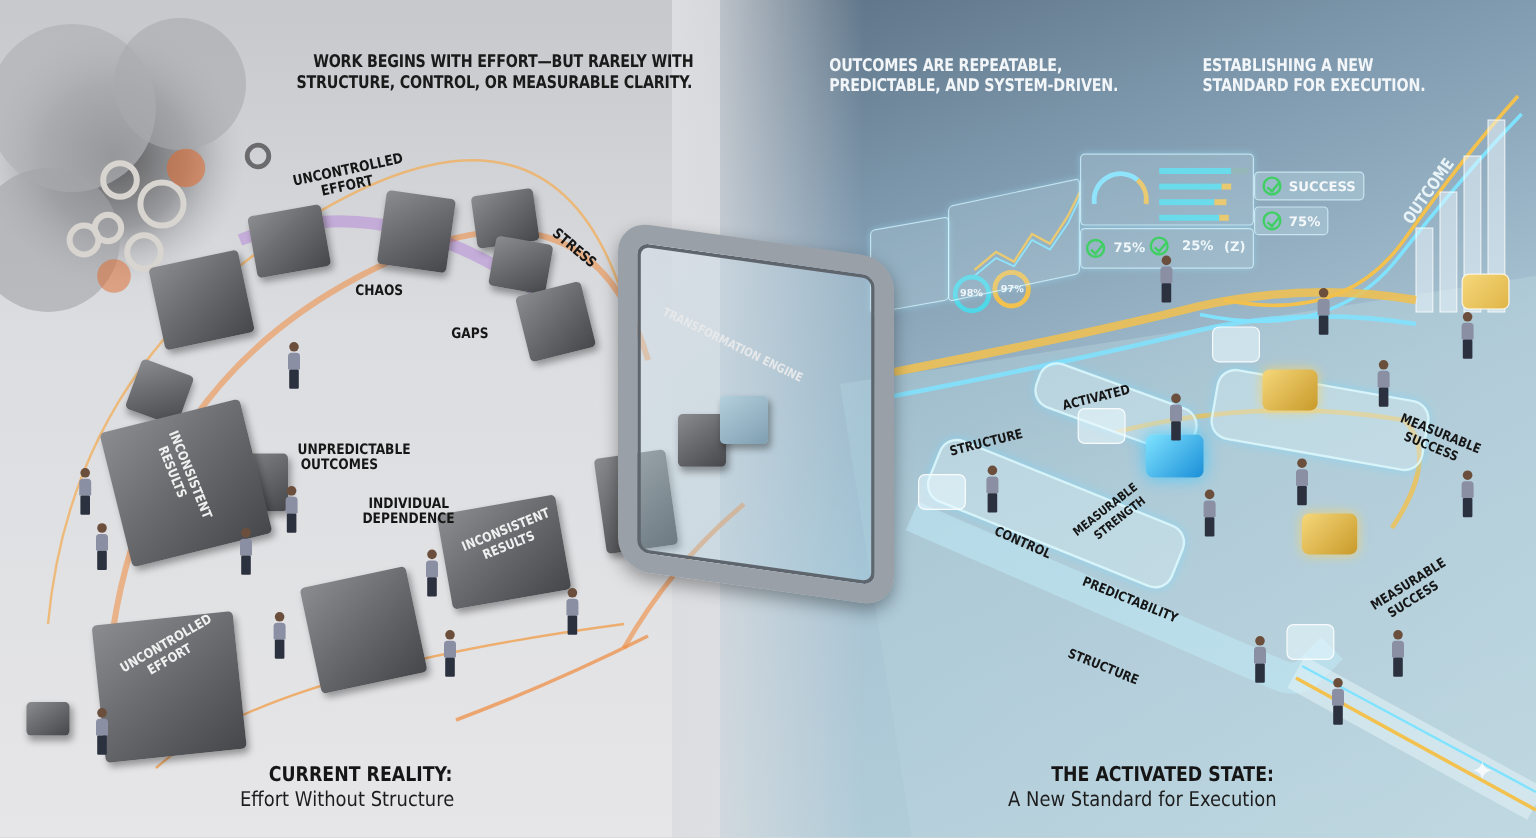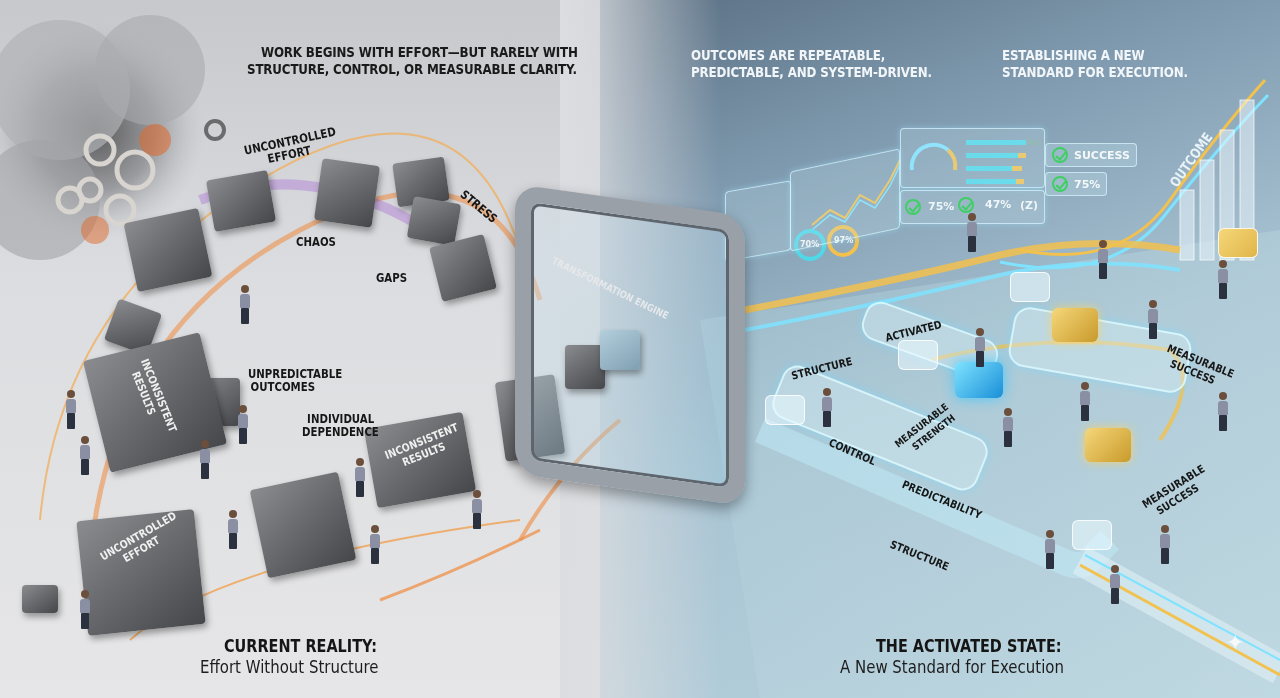--- a/index.html
+++ b/index.html
@@ -160,23 +160,23 @@
     <span>SUCCESS</span>
   </div>
   <div class="badge" style="left:1045px;top:172px;">
     <span class="check"></span>
     <span>75%</span>
   </div>
 
   <span class="check" style="position:absolute;left:905px;top:199px;"></span>
   <span class="stat" style="left:928px;top:200px;">75%</span>
   <span class="check" style="position:absolute;left:958px;top:197px;"></span>
-  <span class="stat" style="left:985px;top:198px;">47%</span>
+  <span class="stat" style="left:985px;top:198px;">25%</span>
   <span class="stat" style="left:1020px;top:199px;">(Z)</span>
-  <span class="stat" style="left:800px;top:240px;font-size:8px;">70%</span>
+  <span class="stat" style="left:800px;top:240px;font-size:8px;">98%</span>
   <span class="stat" style="left:834px;top:236px;font-size:8px;">97%</span>
 
   <div class="rock" style="left:210px;top:175px;width:62px;height:52px;transform:rotate(-10deg);"></div>
   <div class="rock" style="left:318px;top:162px;width:58px;height:62px;transform:rotate(8deg);"></div>
   <div class="rock" style="left:395px;top:160px;width:52px;height:44px;transform:rotate(-8deg);"></div>
   <div class="rock" style="left:410px;top:200px;width:48px;height:42px;transform:rotate(10deg);"></div>
   <div class="rock" style="left:435px;top:240px;width:56px;height:56px;transform:rotate(-14deg);"></div>
   <div class="rock" style="left:130px;top:215px;width:76px;height:70px;transform:rotate(-12deg);"></div>
   <div class="rock" style="left:110px;top:305px;width:46px;height:44px;transform:rotate(20deg);"></div>
   <div class="rock" style="left:188px;top:378px;width:52px;height:48px;"></div>

